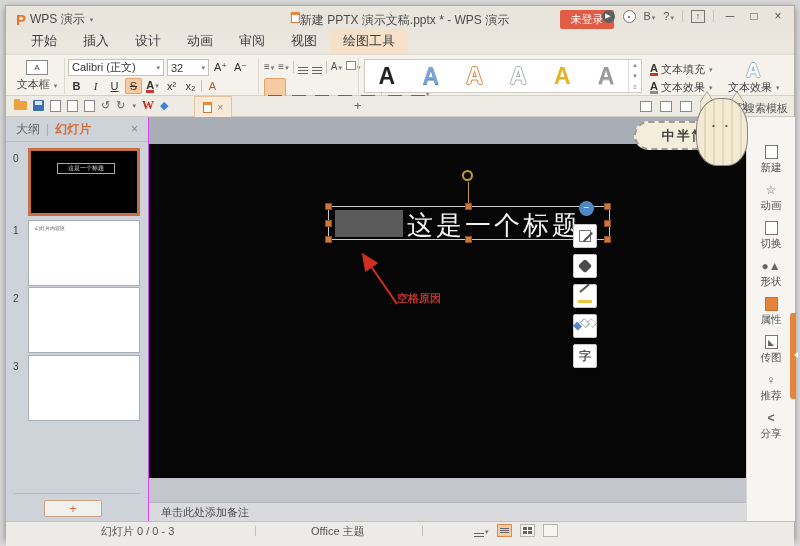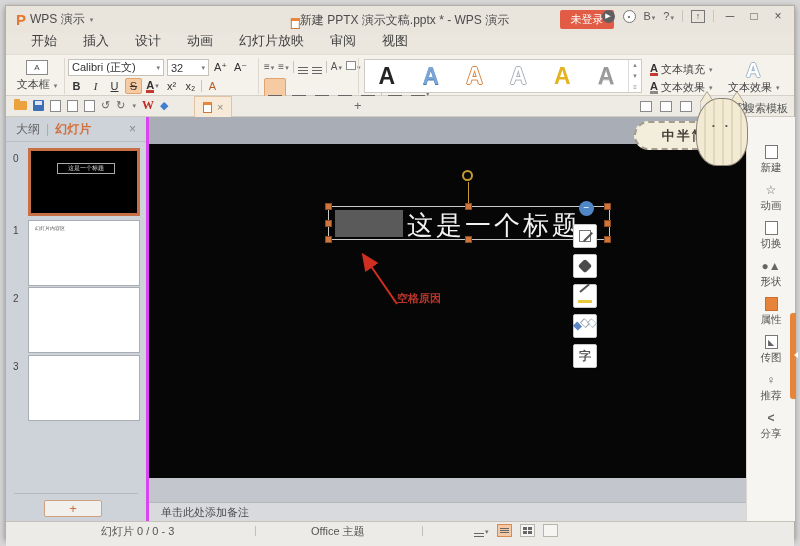--- a/index.html
+++ b/index.html
@@ -5,21 +5,21 @@
   html,body{margin:0;padding:0;width:800px;height:546px;background:#d7d7d7;
     font-family:"Liberation Sans","DejaVu Sans",sans-serif;overflow:hidden;}
   *{box-sizing:border-box;}
   .abs{position:absolute;}
   .win{position:absolute;left:5px;top:5px;width:790px;height:534px;background:#ebe7df;
     border:1px solid #b3afa7;box-shadow:0 2px 6px rgba(0,0,0,.35);}
   
   .titlebar{left:0;top:0;width:100%;height:27px;background:#e9e4dc;}
   .logo{left:10px;top:5px;display:flex;align-items:center;gap:4px;font-size:12px;color:#4a4a4a;}
   .logo .p{color:#e8762c;font-weight:bold;font-size:15px;}
-  .ttl{left:50%;top:6px;transform:translateX(-50%);display:flex;align-items:flex-end;
+  .ttl{left:50%;top:6px;transform:translateX(-50%);display:flex;align-items:flex-start;
     font-size:12px;color:#4c4c4c;white-space:nowrap;}
   .docglyph{width:9px;height:11px;background:#fff;border:1px solid #c77b3c;display:inline-block;
     border-top:3px solid #e8883c;}
   .login{right:180px;top:4px;width:54px;height:19px;background:#e25b44;border-radius:2px;color:#fff;
     font-size:11px;display:flex;align-items:center;justify-content:center;}
   .tb-icons{right:8px;top:3px;display:flex;align-items:center;gap:8px;color:#5a5a5a;font-size:11px;}
   .circ{width:13px;height:13px;border-radius:50%;background:#5f5f5f;color:#fff;font-size:7px;
     display:flex;align-items:center;justify-content:center;}
   .circ.hollow{background:#fff;border:1px solid #777;color:#555;}
   .mini-caret{font-size:7px;color:#777;margin-left:1px;}
@@ -89,21 +89,21 @@
   .doctab{left:188px;top:0;height:21px;display:flex;align-items:center;gap:5px;padding:0 8px;
     background:#f8ead8;border:1px solid #e0c5a3;border-bottom:none;font-size:11px;color:#3e3e3e;}
   .newtab{left:348px;top:2px;font-size:13px;color:#666;}
   .db-right{right:46px;top:3px;display:flex;align-items:center;gap:8px;color:#777;font-size:10px;}
   .sqic{width:12px;height:11px;border:1px solid #8a8a8a;background:#fdfdfd;}
   .mag{width:9px;height:9px;border:1.5px solid #777;border-radius:50%;position:relative;}
   .mag:after{content:"";position:absolute;left:7px;top:7px;width:4px;height:1.5px;background:#777;transform:rotate(45deg);}
   .findtxt{font-size:11px;color:#555;}
   .tmpl{position:absolute;right:6px;top:5px;font-size:11px;color:#555;}
   
-  .lpanel{left:0;top:111px;width:143px;height:404px;background:#ced2d9;border-right:3px solid #d946ef;}
+  .lpanel{left:0;top:111px;width:143px;height:404px;background:#ced2d9;border-right:1px solid #d946ef;}
   .lhead{left:0;top:0;width:100%;height:25px;border-bottom:1px solid #b9bdc4;display:flex;
     align-items:center;gap:6px;padding:0 10px;font-size:12px;}
   .lhead .o{color:#666;} .lhead .s{color:#d2703f;font-weight:bold;} .lhead .x{margin-left:auto;color:#888;font-size:12px;}
   .thumbnum{left:7px;font-size:10px;color:#444;}
   .thumb{left:22px;width:112px;background:#fff;border:1px solid #a9adb4;}
   .thumb.sel{background:#000;border:3px solid #c96f45;}
   .minibox{position:absolute;left:26px;top:12px;width:58px;height:11px;border:1px solid #aaa;
     color:#ddd;font-size:6px;line-height:9px;text-align:center;overflow:hidden;white-space:nowrap;}
   .tinytxt{position:absolute;left:6px;top:4px;font-size:5px;color:#555;}
   .ldiv{left:8px;right:8px;top:376px;border-top:1px solid #b6bac0;}
@@ -199,23 +199,23 @@
       <span class="wctl">□</span>
       <span class="wctl">×</span>
     </div>
   </div>
 
   <div class="abs tabrow">
     <span class="tab">开始</span>
     <span class="tab">插入</span>
     <span class="tab">设计</span>
     <span class="tab">动画</span>
-    <span class="tab">幻灯片放映</span>
     <span class="tab">审阅</span>
     <span class="tab">视图</span>
+    <span class="tab ctx">绘图工具</span>
   </div>
 
   <div class="abs ribbon">
     <div class="abs tbx">
       <span class="ic">A</span>
       <span class="lb"><span>文本框</span> <span class="mini-caret">▾</span></span>
     </div>
     <div class="abs rsep" style="left:58px;"></div>
 
     <div class="abs row1">

